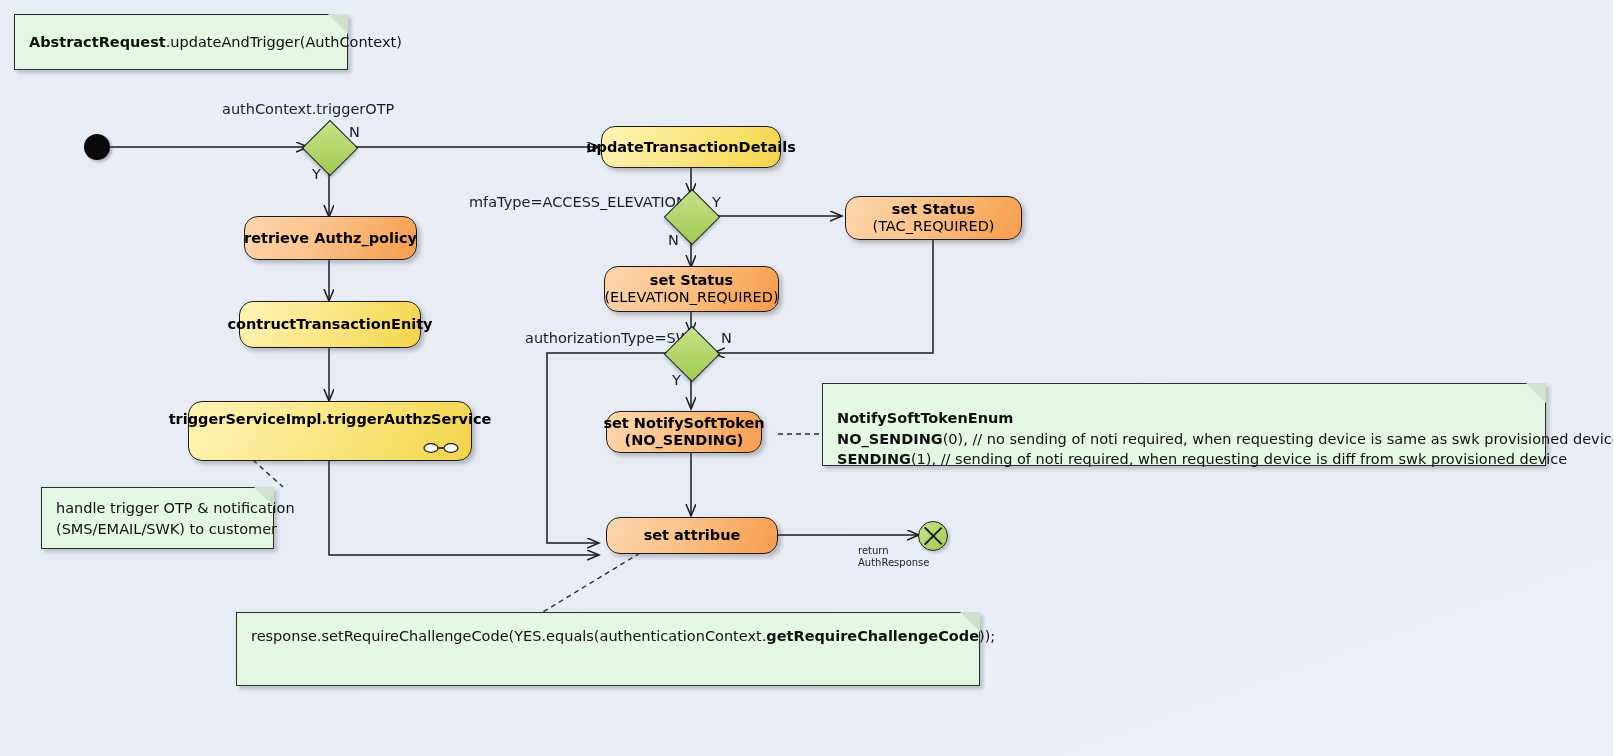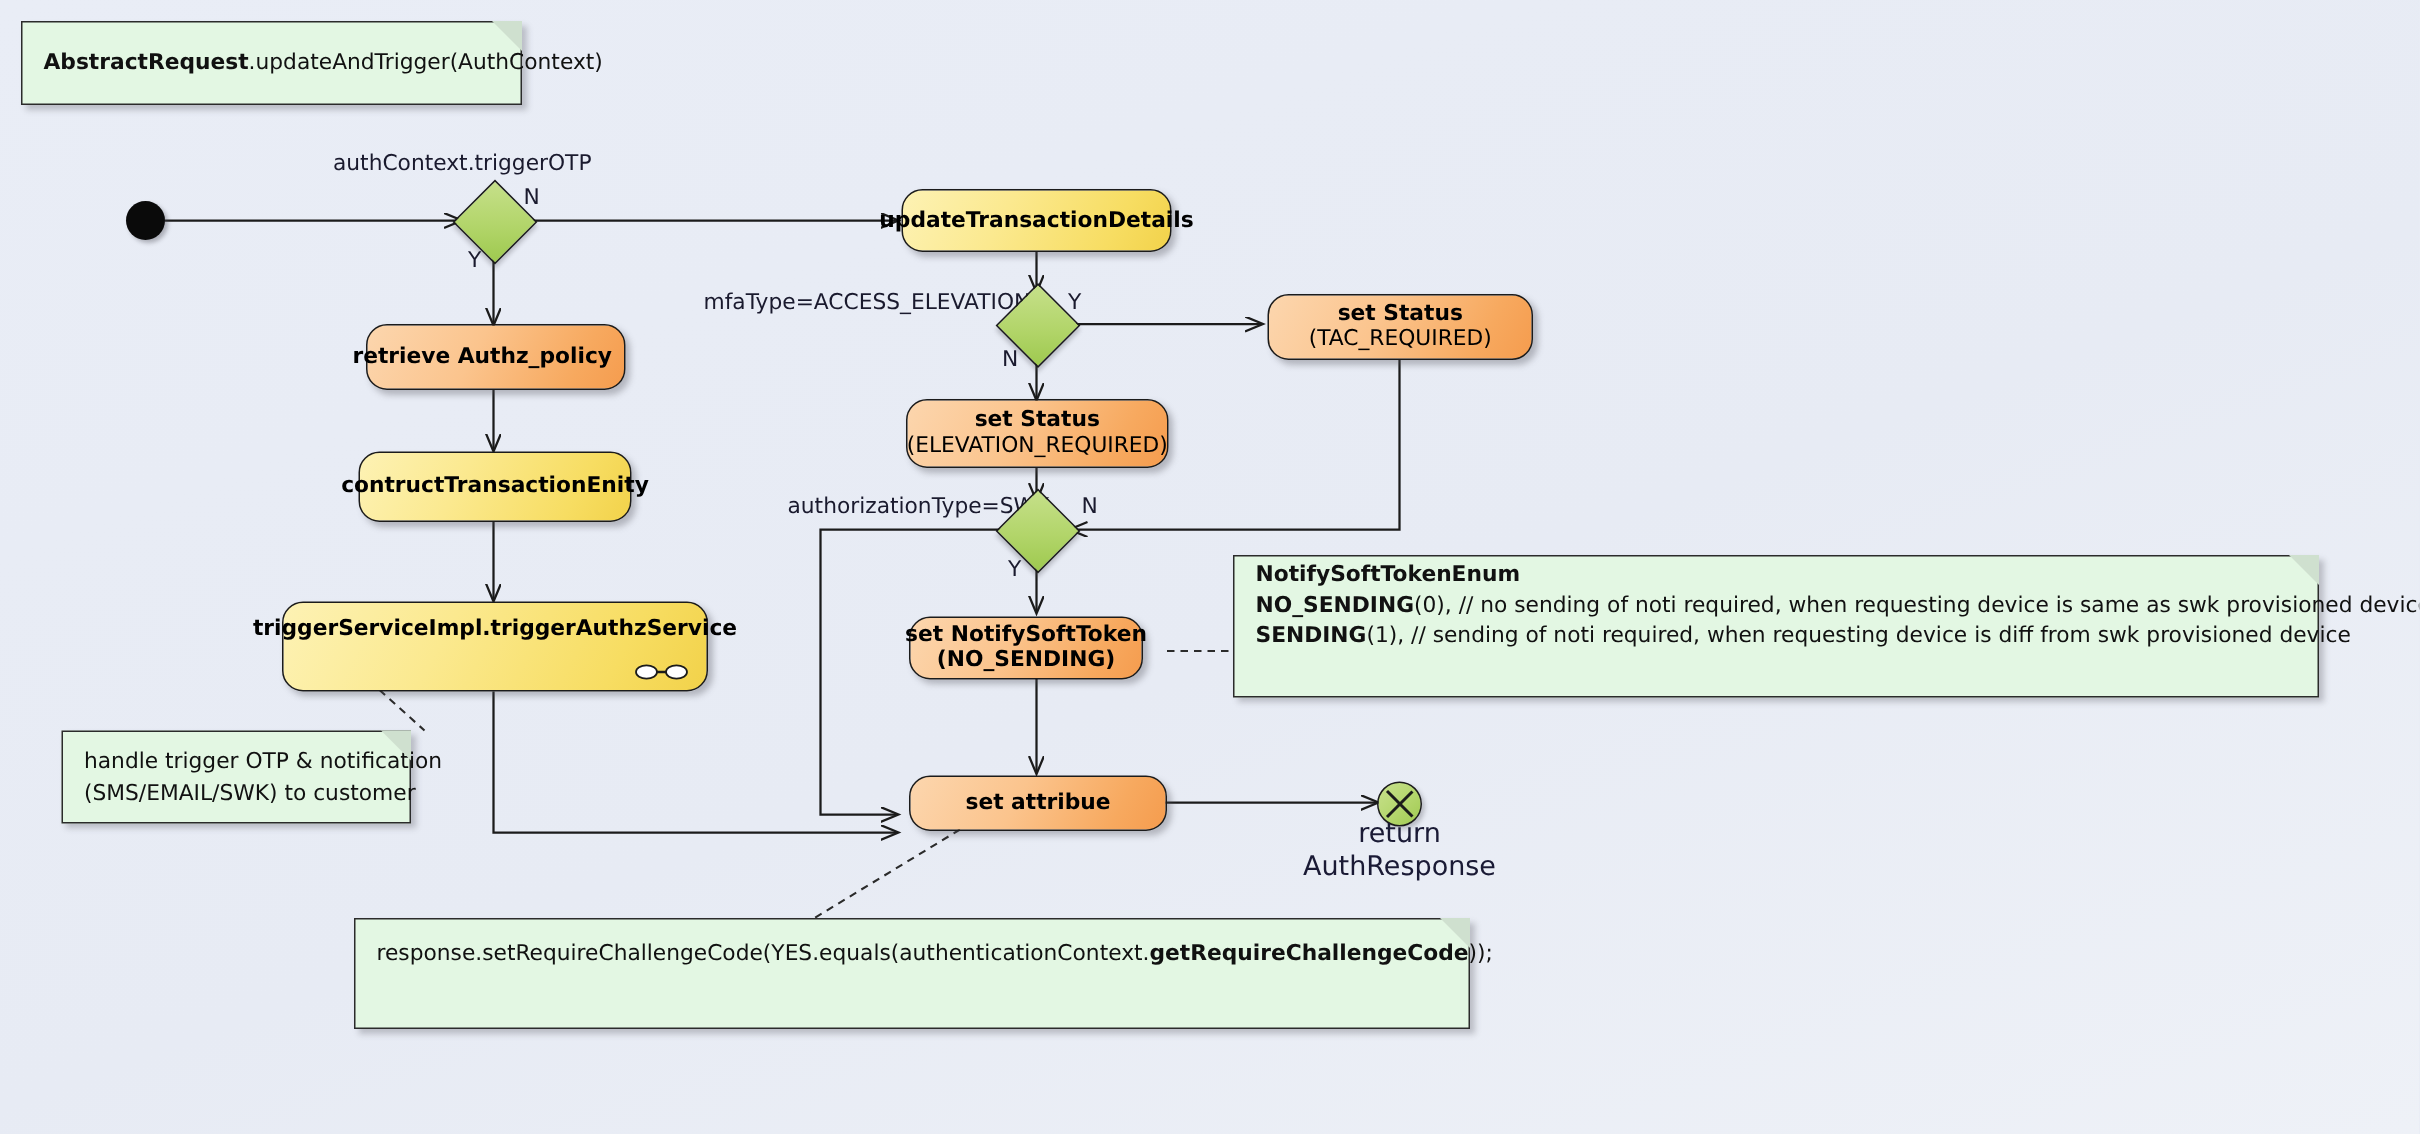--- a/index.html
+++ b/index.html
@@ -118,23 +118,22 @@
   
   .edge-label {
     position: absolute;
     font-size: 14.5px;
     color: #1a1a2e;
     white-space: nowrap;
     font-weight: normal;
   }
   .end-label {
     position: absolute;
-    font-size: 18px;
+    font-size: 10px;
     color: #1a1a35;
-    text-align: center;
     white-space: nowrap;
     line-height: 1.2;
   }
 
   
   .subicon {
     position: absolute;
     right: 12px;
     bottom: 6px;
     width: 36px;
@@ -197,21 +196,21 @@
     <div class="note-line"><span class="b">AbstractRequest</span><span>.updateAndTrigger(AuthContext)</span></div>
   </div>
 
   <div class="start-node" style="left:84px; top:134px;"></div>
 
   <div class="edge-label" style="left:222px; top:101px;">authContext.triggerOTP</div>
   <div class="diamond" style="left:310px; top:128px;"></div>
   <div class="edge-label" style="left:349px; top:124px;">N</div>
   <div class="edge-label" style="left:312px; top:166px;">Y</div>
 
-  <div class="node orange" style="left:244px; top:216px; width:173px; height:44px;justify-content:flex-end;">
+  <div class="node orange" style="left:244px; top:216px; width:173px; height:44px;">
     <span class="label">retrieve Authz_policy</span>
   </div>
 
   <div class="node yellow" style="left:239px; top:301px; width:182px; height:47px;">
     <span class="label">contructTransactionEnity</span>
   </div>
 
   <div class="node yellow" style="left:188px; top:401px; width:284px; height:60px; align-items:flex-start; padding-top:9px;">
     <span class="label">triggerServiceImpl.triggerAuthzService</span>
     <svg class="subicon" viewBox="0 0 36 12">
@@ -262,21 +261,21 @@
 
   <div class="end-node" style="left:918px; top:521px;">
     <span class="x1"></span>
     <span class="x2"></span>
   </div>
   <div class="end-label" style="left:858px; top:545px; width:150px;">
     <div>return</div>
     <div>AuthResponse</div>
   </div>
 
-  <div class="note" style="left:822px; top:370px; width:724px; height:95px; padding-top:2px;">
+  <div class="note" style="left:822px; top:383px; width:724px; height:83px; padding-top:24px;">
     <span class="fold"></span>
     <div class="note-line b">NotifySoftTokenEnum</div>
     <div class="note-line"><span class="b">NO_SENDING</span><span>(0), // no sending of noti required, when requesting device is same as swk provisioned device</span></div>
     <div class="note-line"><span class="b">SENDING</span><span>(1), //  sending of noti required, when requesting device is diff from swk provisioned device</span></div>
   </div>
 
   <div class="note" style="left:236px; top:612px; width:744px; height:74px; padding-top:13px;">
     <span class="fold"></span>
     <div class="note-line"><span>response.setRequireChallengeCode(YES.equals(authenticationContext.</span><span class="b">getRequireChallengeCode</span><span>));</span></div>
   </div>

